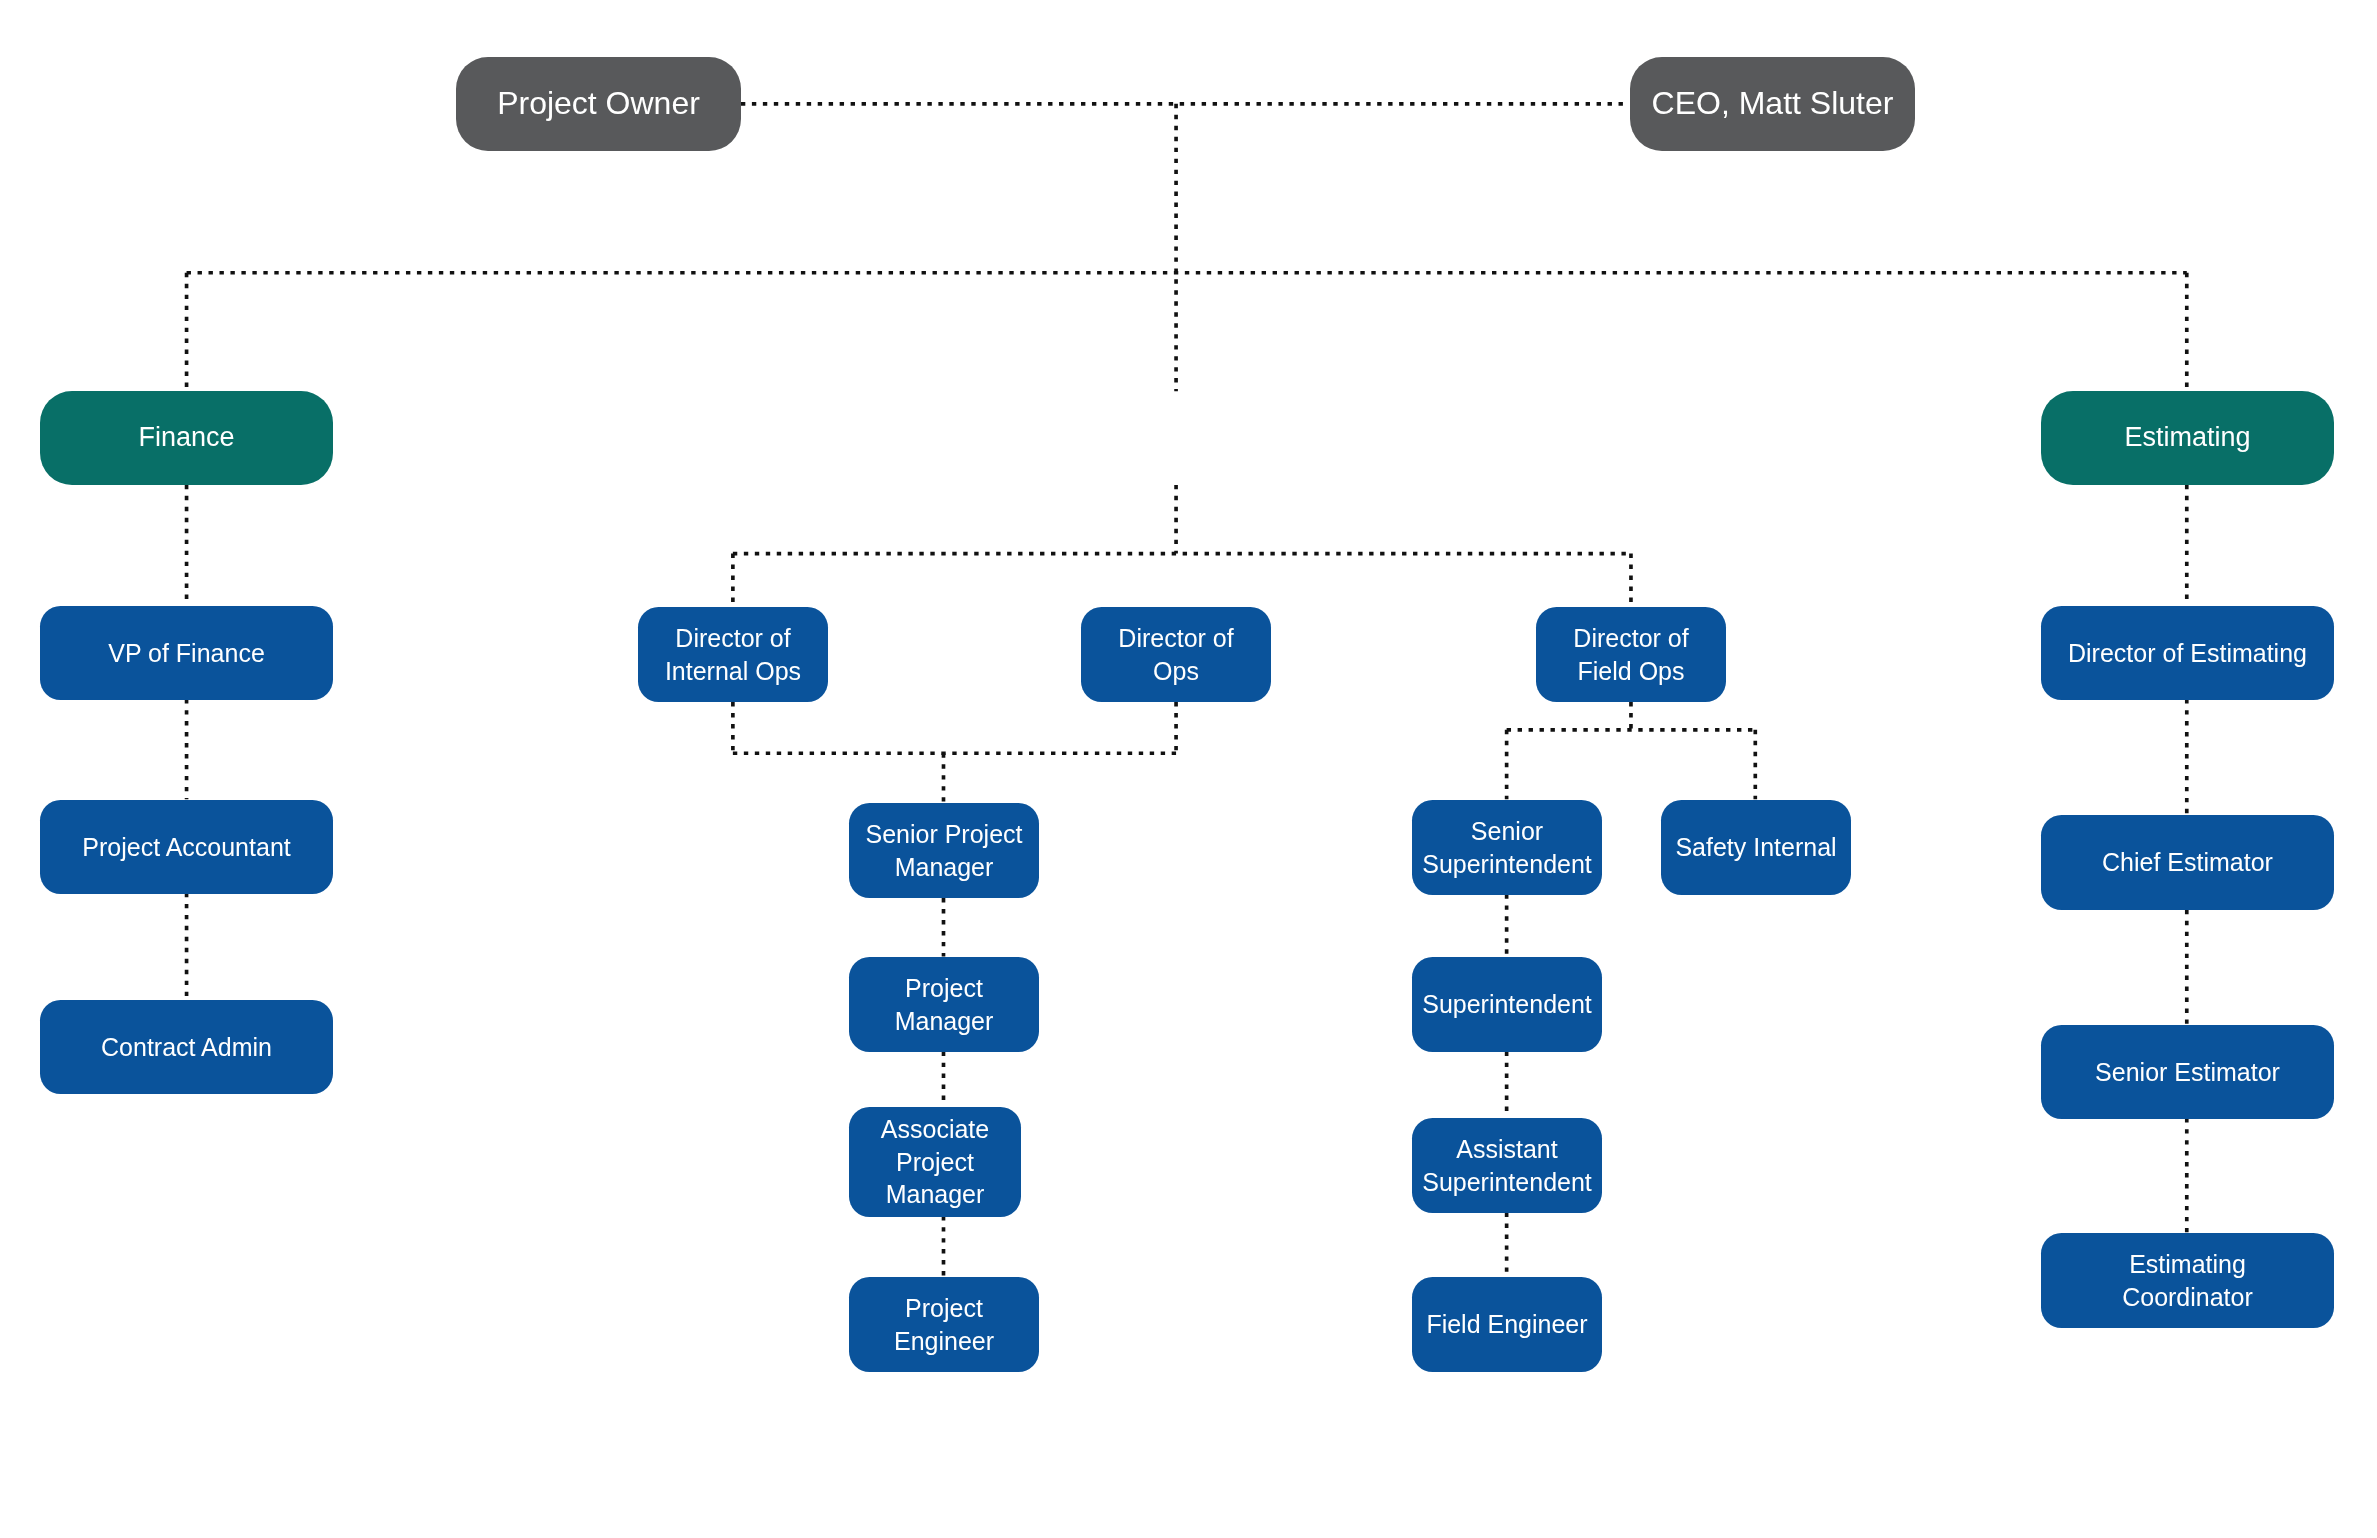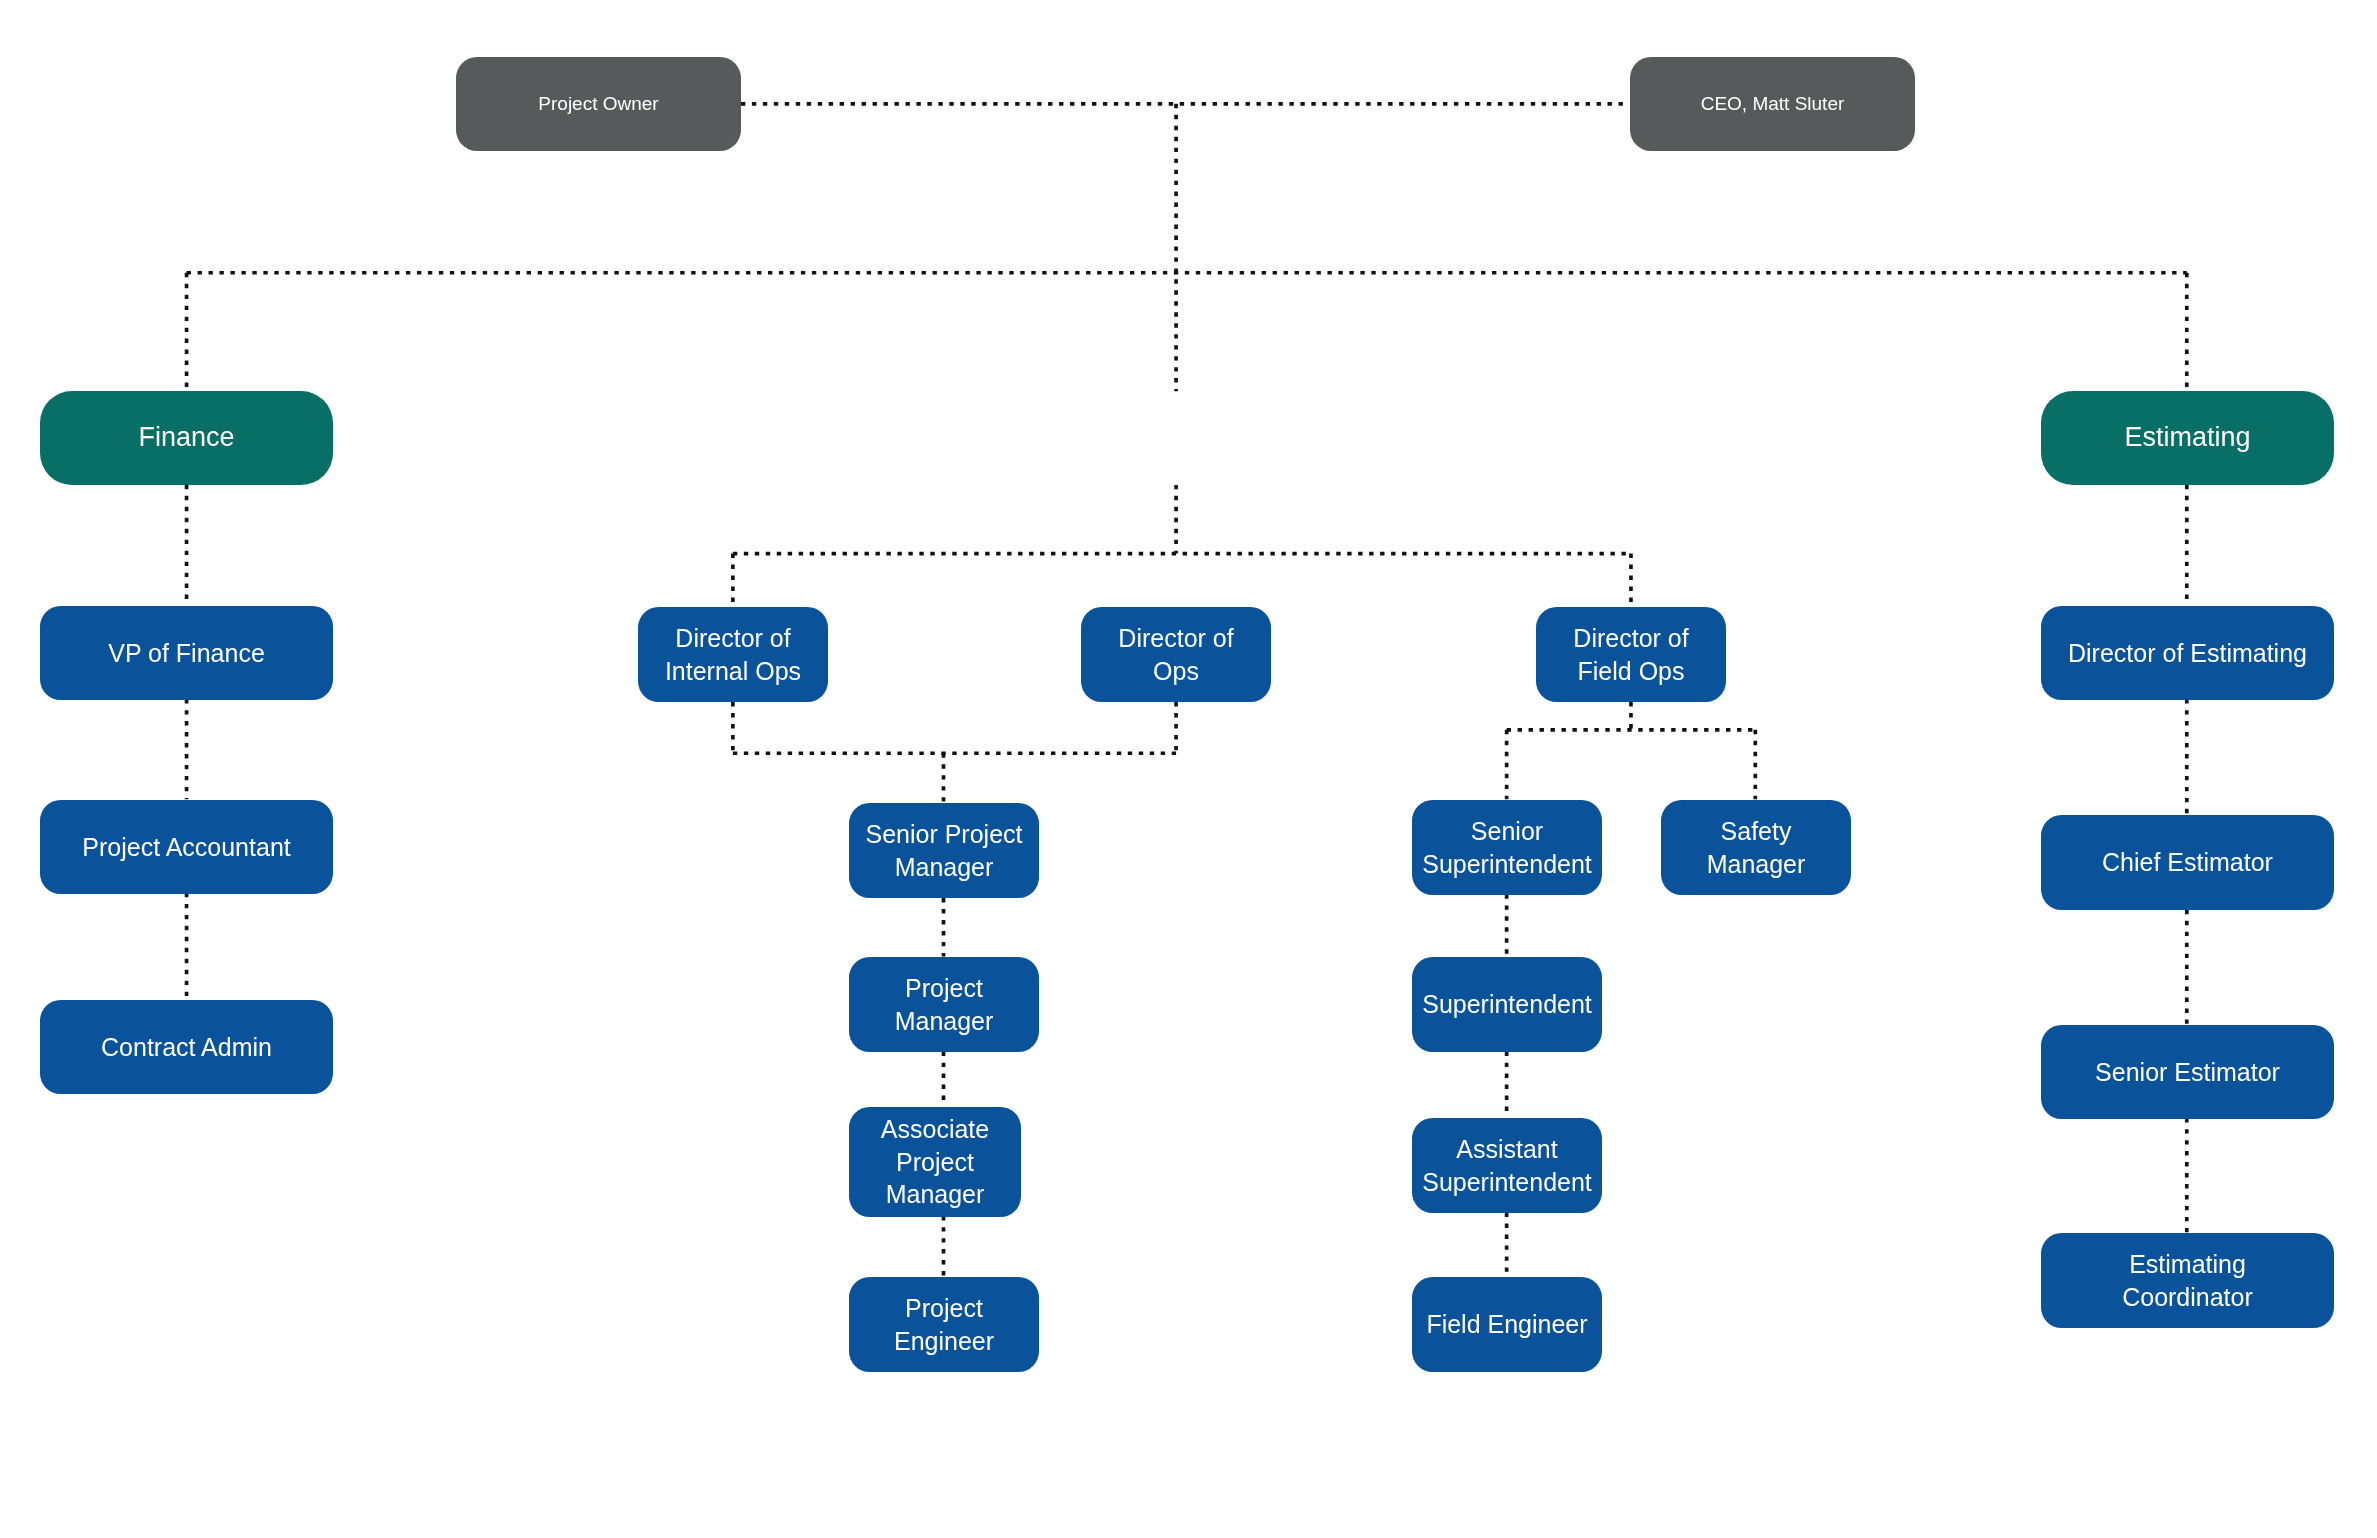--- a/index.html
+++ b/index.html
@@ -40,22 +40,22 @@
     align-items: center;
     justify-content: center;
     text-align: center;
     color: #ffffff;
     white-space: pre-line;
     line-height: 1.3;
     padding: 5.9px 8.8px;
   }
   .t-exec {
     background: var(--executive, #58595B);
-    border-radius: 21px;
-    font-size: 19px;
+    border-radius: 32px;
+    font-size: 32px;
   }
   .t-dept {
     background: var(--department, #086F67);
     border-radius: 32px;
     font-size: 27px;
   }
   .t-role {
     background: var(--role, #0A539B);
     border-radius: 20.5px;
     font-size: 25px;
@@ -130,21 +130,21 @@
   <div class="node t-role" style="left:849px;top:957px;width:190px;height:95px">Project
 Manager</div>
   <div class="node t-role" style="left:849px;top:1107px;width:172px;height:110px">Associate
 Project
 Manager</div>
   <div class="node t-role" style="left:849px;top:1277px;width:190px;height:95px">Project
 Engineer</div>
 
   <div class="node t-role" style="left:1412px;top:800px;width:190px;height:95px">Senior
 Superintendent</div>
-  <div class="node t-role" style="left:1661px;top:800px;width:190px;height:95px">Safety Manager</div>
+  <div class="node t-role" style="left:1661px;top:800px;width:190px;height:95px">Safety Internal</div>
   <div class="node t-role" style="left:1412px;top:957px;width:190px;height:95px">Superintendent</div>
   <div class="node t-role" style="left:1412px;top:1118px;width:190px;height:95px">Assistant
 Superintendent</div>
   <div class="node t-role" style="left:1412px;top:1277px;width:190px;height:95px">Field Engineer</div>
 
   <div class="node t-role" style="left:2041px;top:606px;width:293px;height:94px">Director of Estimating</div>
   <div class="node t-role" style="left:2041px;top:815px;width:293px;height:95px">Chief Estimator</div>
   <div class="node t-role" style="left:2041px;top:1025px;width:293px;height:94px">Senior Estimator</div>
   <div class="node t-role" style="left:2041px;top:1233px;width:293px;height:95px">Estimating
 Coordinator</div>

